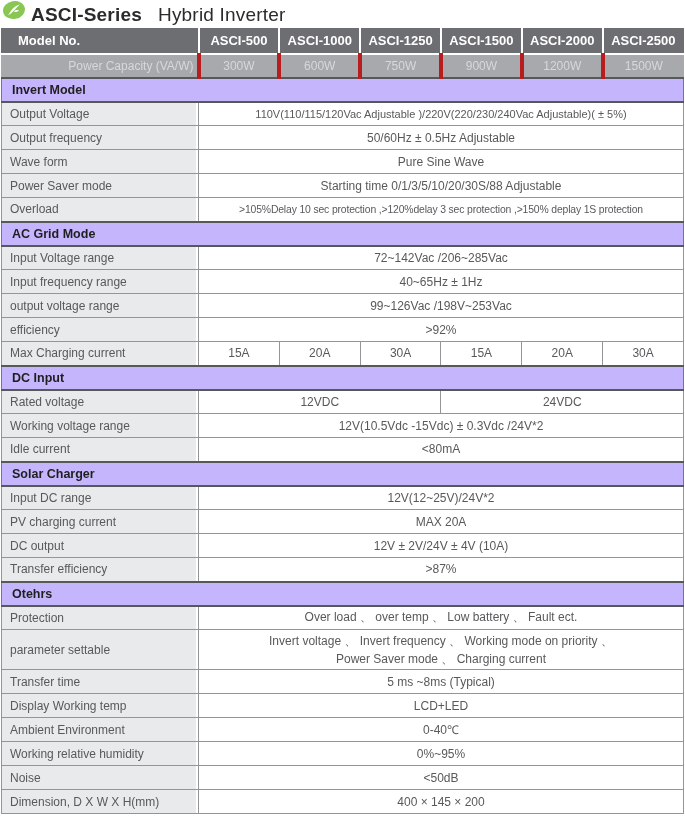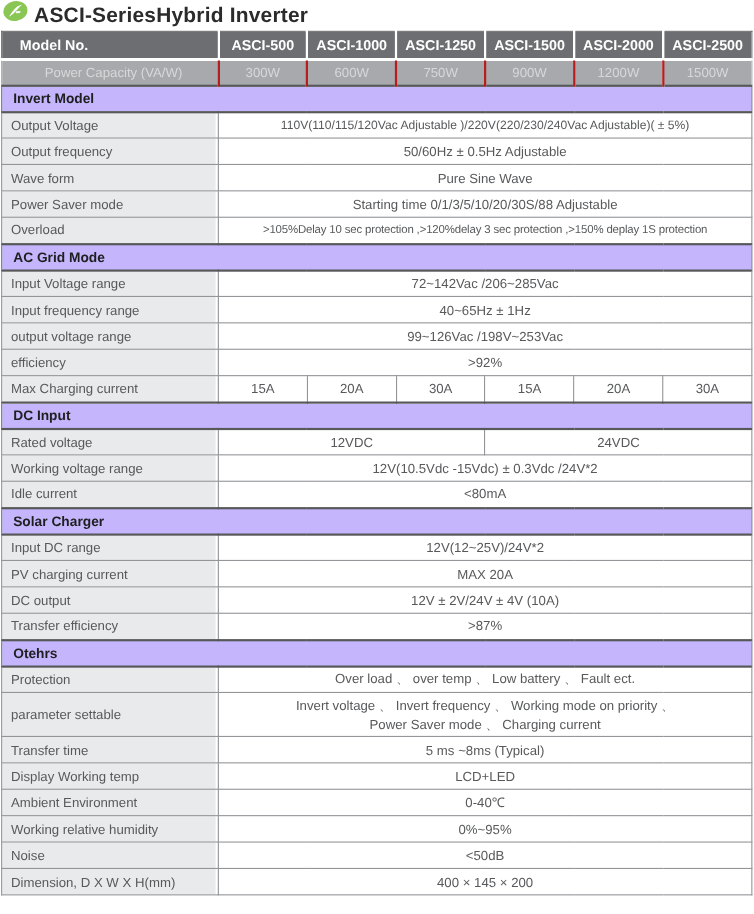--- a/index.html
+++ b/index.html
@@ -9,40 +9,40 @@
   }
   *{box-sizing:border-box;}
   html,body{margin:0;padding:0;}
   body{
     width:685px;height:831px;background:#ffffff;overflow:hidden;
     font-family:"Liberation Sans", sans-serif;
   }
   .page-header{display:flex;align-items:center;height:28px;padding-left:2px;}
   .leaf-badge{width:24px;height:22px;margin-top:-6px;flex:0 0 auto;}
   h1{margin:0 0 0 5px;font-size:19px;line-height:1;color:#2b2b2b;font-weight:700;letter-spacing:0.2px;}
-  h1 .product{font-weight:700;margin-left:0;}
+  h1 .product{font-weight:400;margin-left:16px;}
   table{
     border-collapse:collapse;table-layout:fixed;width:683px;margin-left:1px;
     border:1px solid #76777a;
   }
   col.label-col{width:197px;}
   td{
     font-size:12px;color:var(--text);text-align:center;padding:1px 3px;
     border:1px solid var(--grid-border);height:24px;overflow:hidden;
   }
   tr.model-header td{
     background:var(--header-bg);color:#ffffff;font-weight:bold;font-size:13px;height:25px;
     border:1px solid var(--header-bg);border-left:2px solid #ffffff;border-bottom:2px solid #ffffff;
   }
   tr.model-header td:first-child{border-left:1px solid var(--header-bg);text-align:left;padding-left:16px;}
   tr.capacity td{
     background:var(--subheader-bg);color:var(--subheader-text);height:24px;
-    border:1px solid var(--subheader-bg);border-left:2px solid #b91c1c;
-  }
-  tr.capacity td:first-child{border-left:1px solid var(--subheader-bg);text-align:center;padding-left:10px;}
+    border:1px solid var(--subheader-bg);border-left:4px solid #b91c1c;
+  }
+  tr.capacity td:first-child{border-left:1px solid var(--subheader-bg);text-align:right;padding-left:10px;}
   tr.section td{
     background:#c4b5fd;font-weight:bold;color:#1f1f1f;font-size:12.5px;text-align:left;
     padding-left:10px;height:24px;
     border-top:2px solid var(--section-border);border-bottom:2px solid var(--section-border);
     border-left:1px solid #76777a;border-right:1px solid #76777a;
   }
   td.row-label{
     background:var(--label-bg);text-align:left;padding-left:8px;
     box-shadow:inset -2px 0 0 #ffffff;
   }

